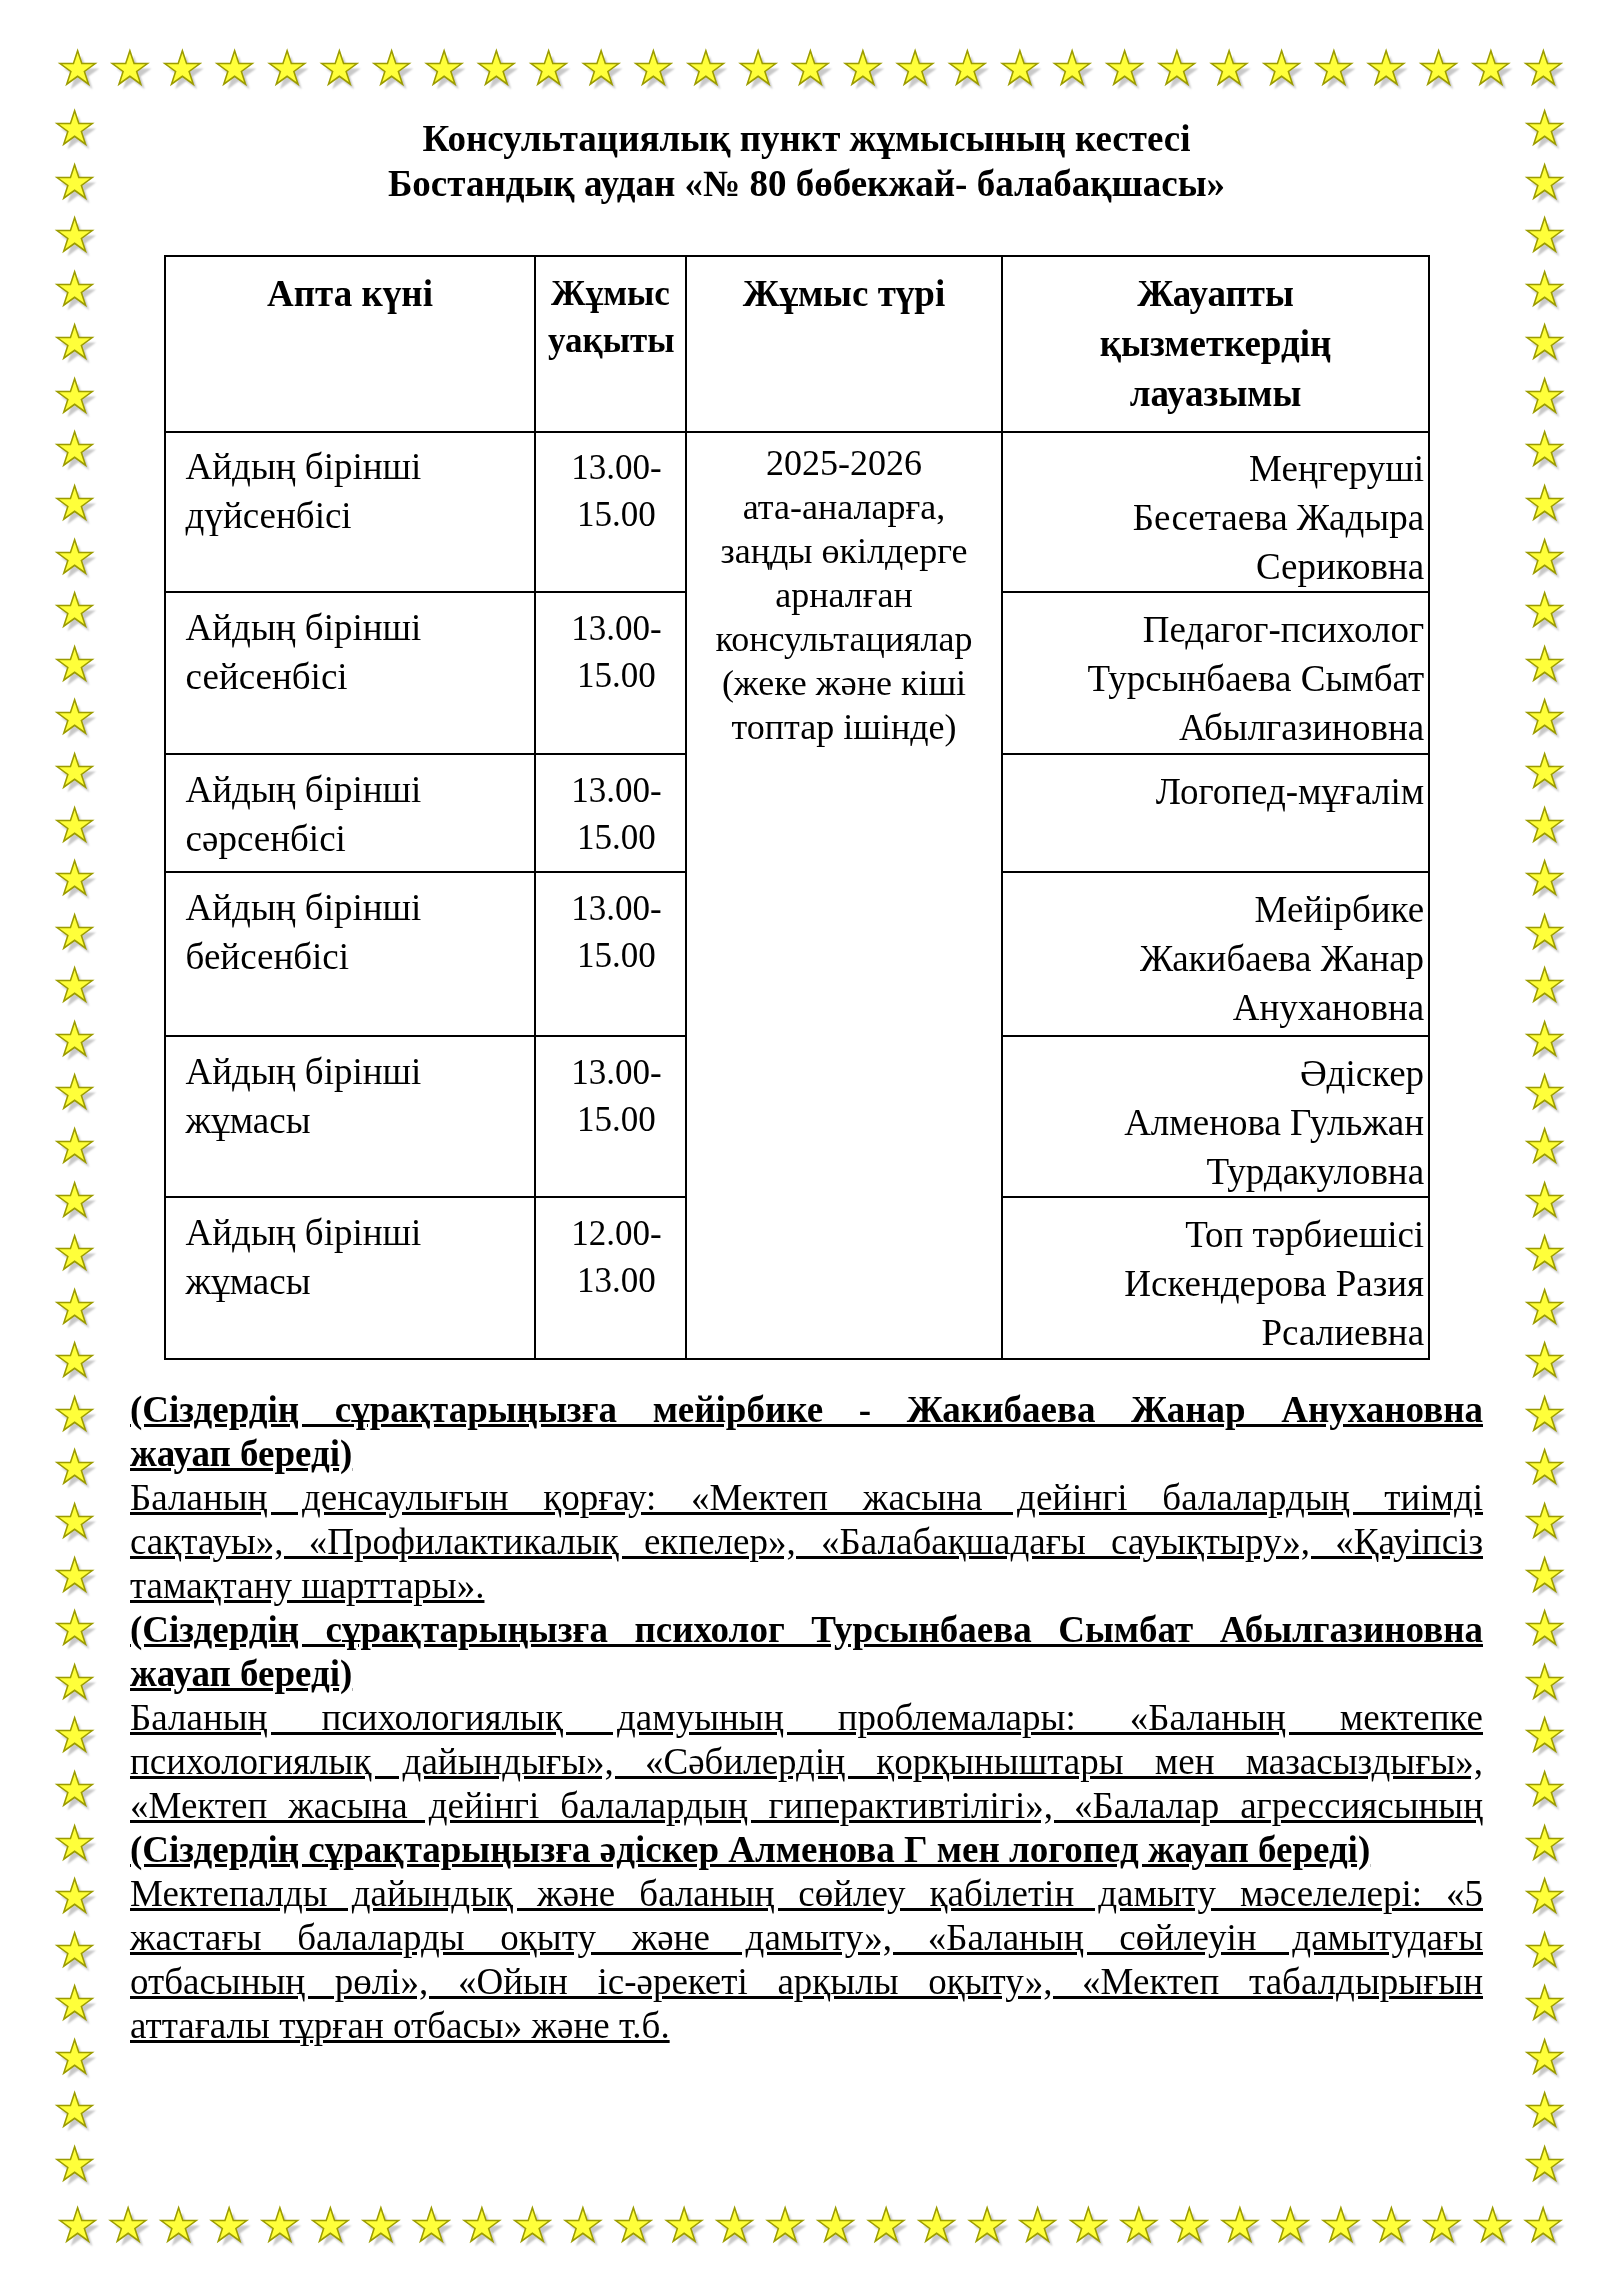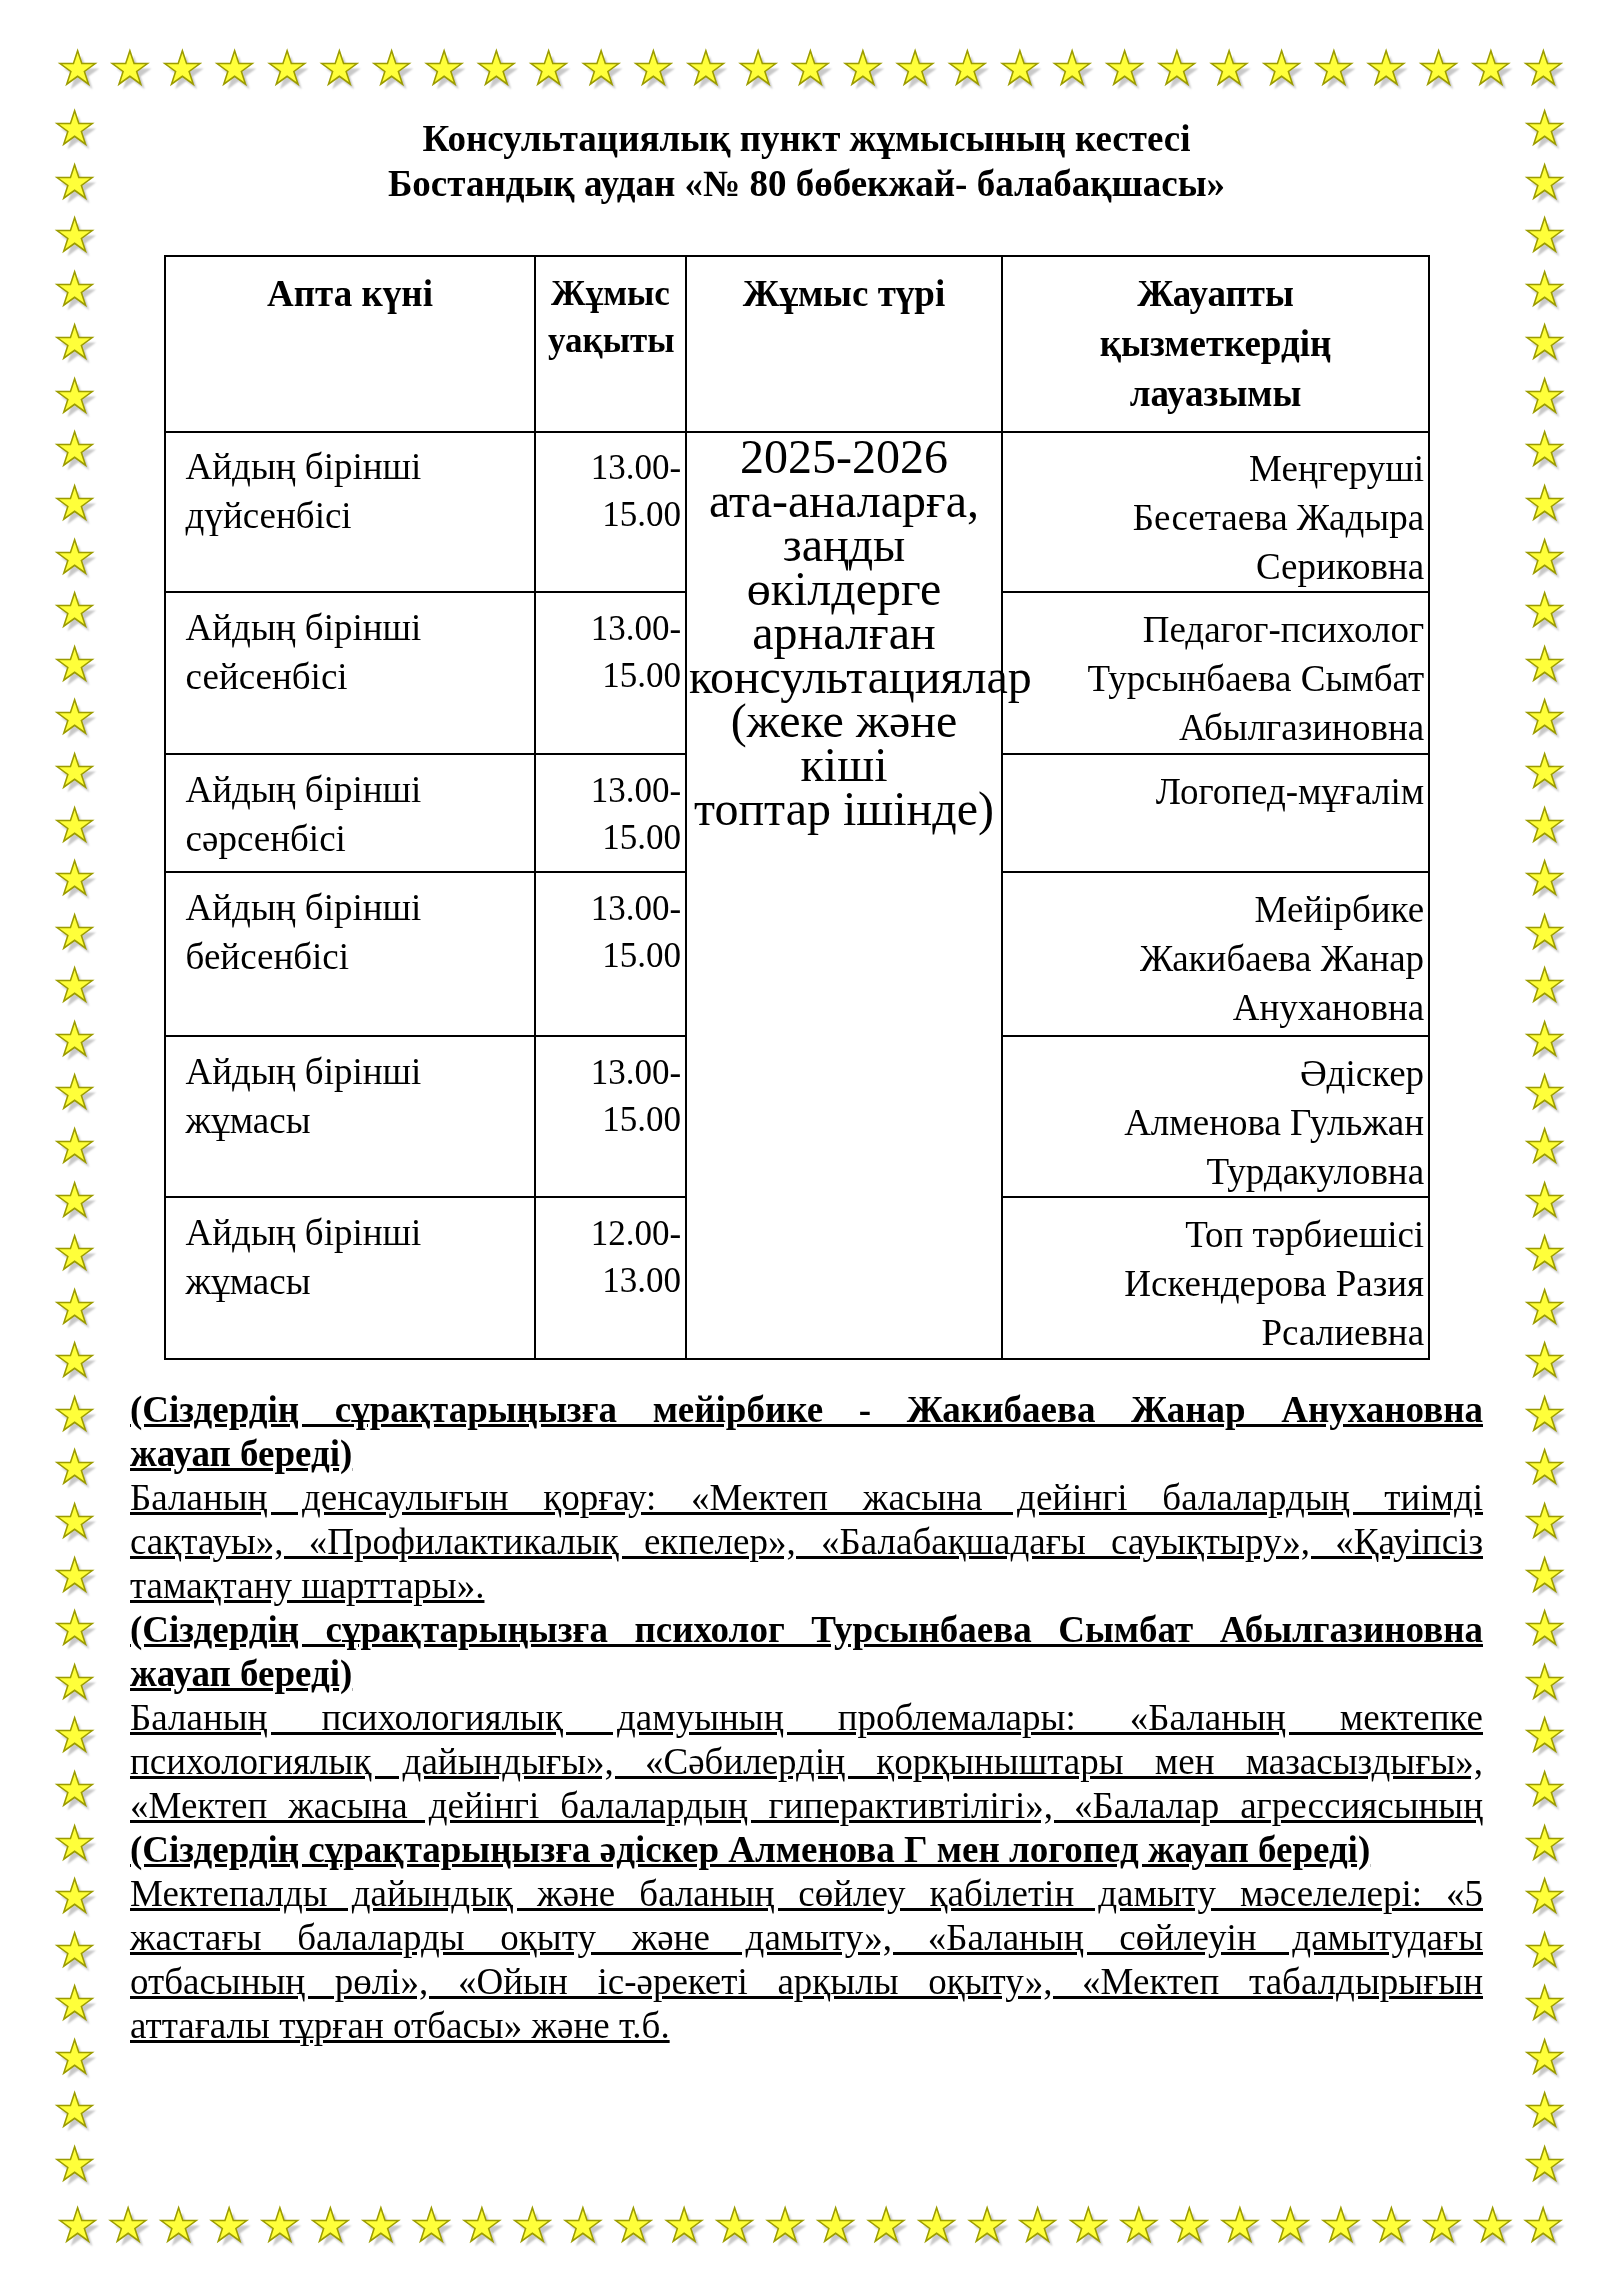--- a/index.html
+++ b/index.html
@@ -61,22 +61,22 @@
   tbody tr:nth-child(3){height:118px;}
   tbody tr:nth-child(4){height:164px;}
   tbody tr:nth-child(5){height:158px;}
   tbody tr:nth-child(6){height:162px;}
   th{font-weight:bold;text-align:center;}
   th.h-day{font-size:37px;line-height:49px;padding-top:11.8px;}
   th.h-time{font-size:35px;line-height:47px;padding-top:13.7px;}
   th.h-type{font-size:37px;line-height:49px;padding-top:11.8px;}
   th.h-resp{font-size:37px;line-height:50px;padding-top:11.8px;}
   td.c-day{font-size:37px;text-align:left;line-height:49px;padding:9.8px 7.8px 0 19.6px;}
-  td.c-time{font-size:35px;text-align:right;line-height:47px;padding:11.8px 3.9px 0 15.7px;}
-  td.c-type{font-size:48px;text-align:center;line-height:44px;padding:2px 2px 0 2px;}
+  td.c-time{font-size:35px;text-align:center;line-height:47px;padding:11.8px 3.9px 0 15.7px;}
+  td.c-type{font-size:36px;text-align:center;line-height:44px;padding:8px 2px 0 2px;}
   td.c-resp{font-size:37px;text-align:right;line-height:49px;padding:11.8px 3.9px 0 3.9px;}
   
   .paragraphs{margin-top:27.4px;}
   .pline{font-size:37px;line-height:44px;text-decoration:underline;}
   .pbold{font-weight:bold;}
   .jline{text-align:justify;text-align-last:justify;}
   .lline{text-align:left;}
 </style>
 </head>
 <body>

